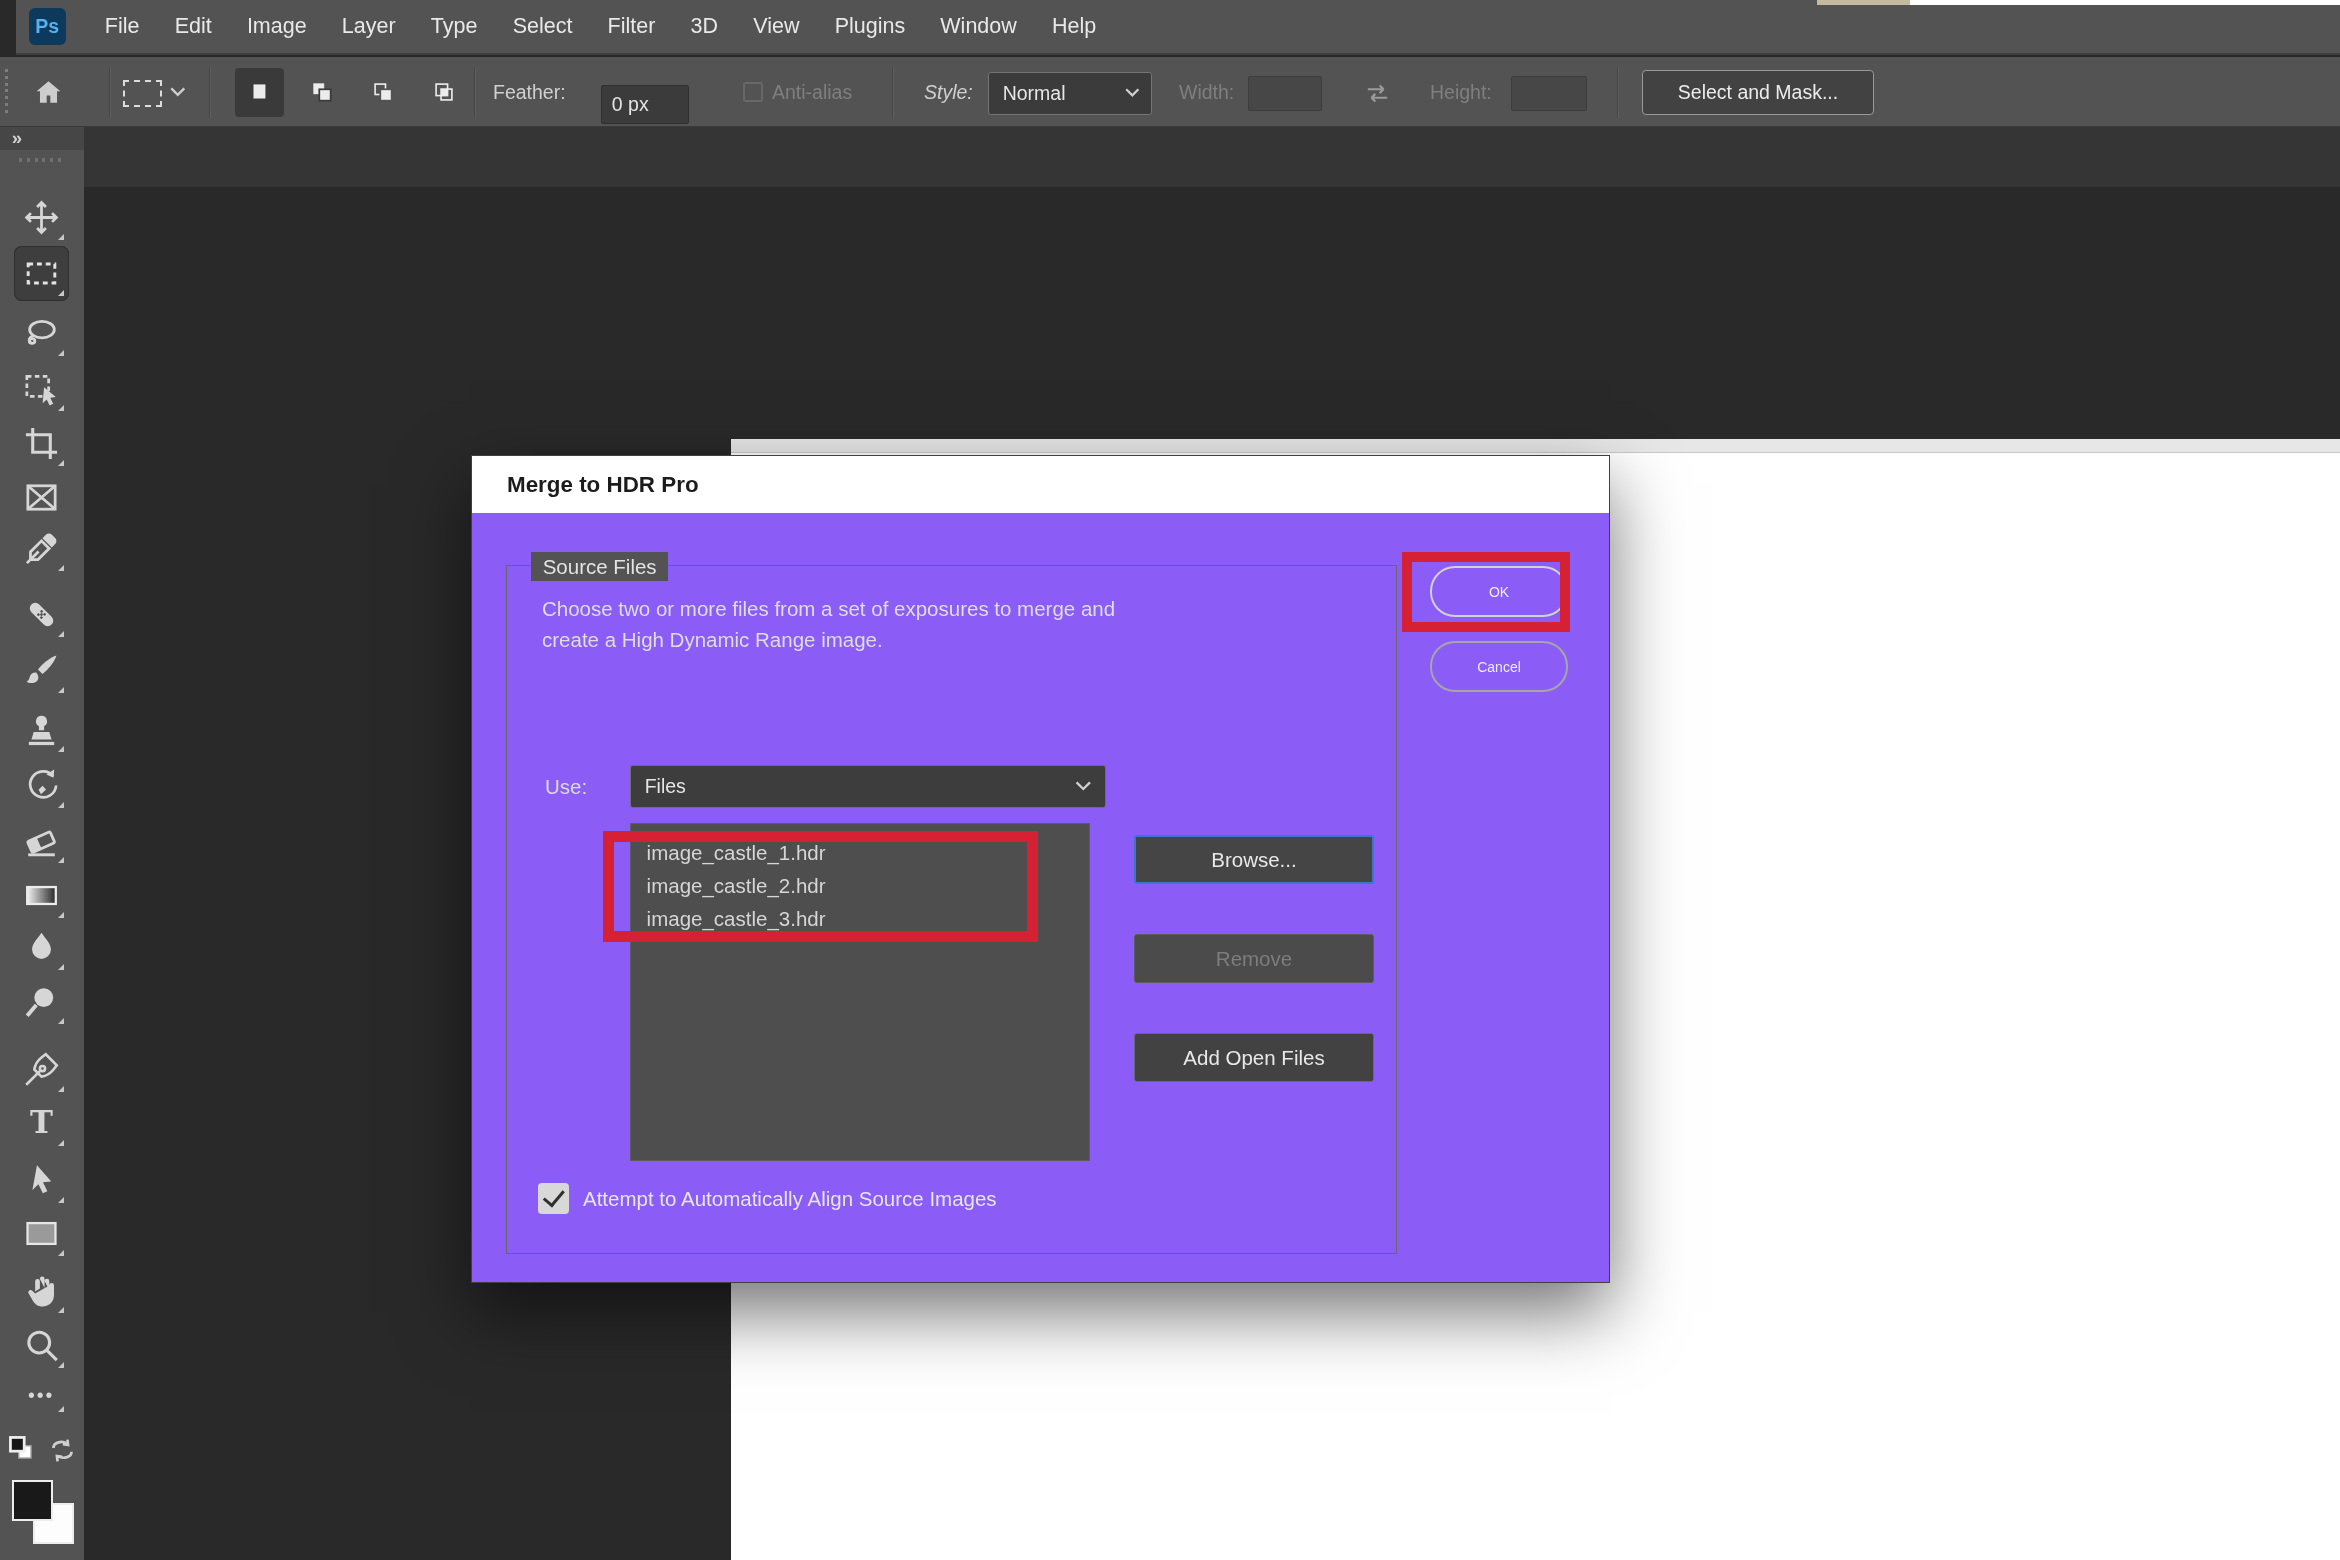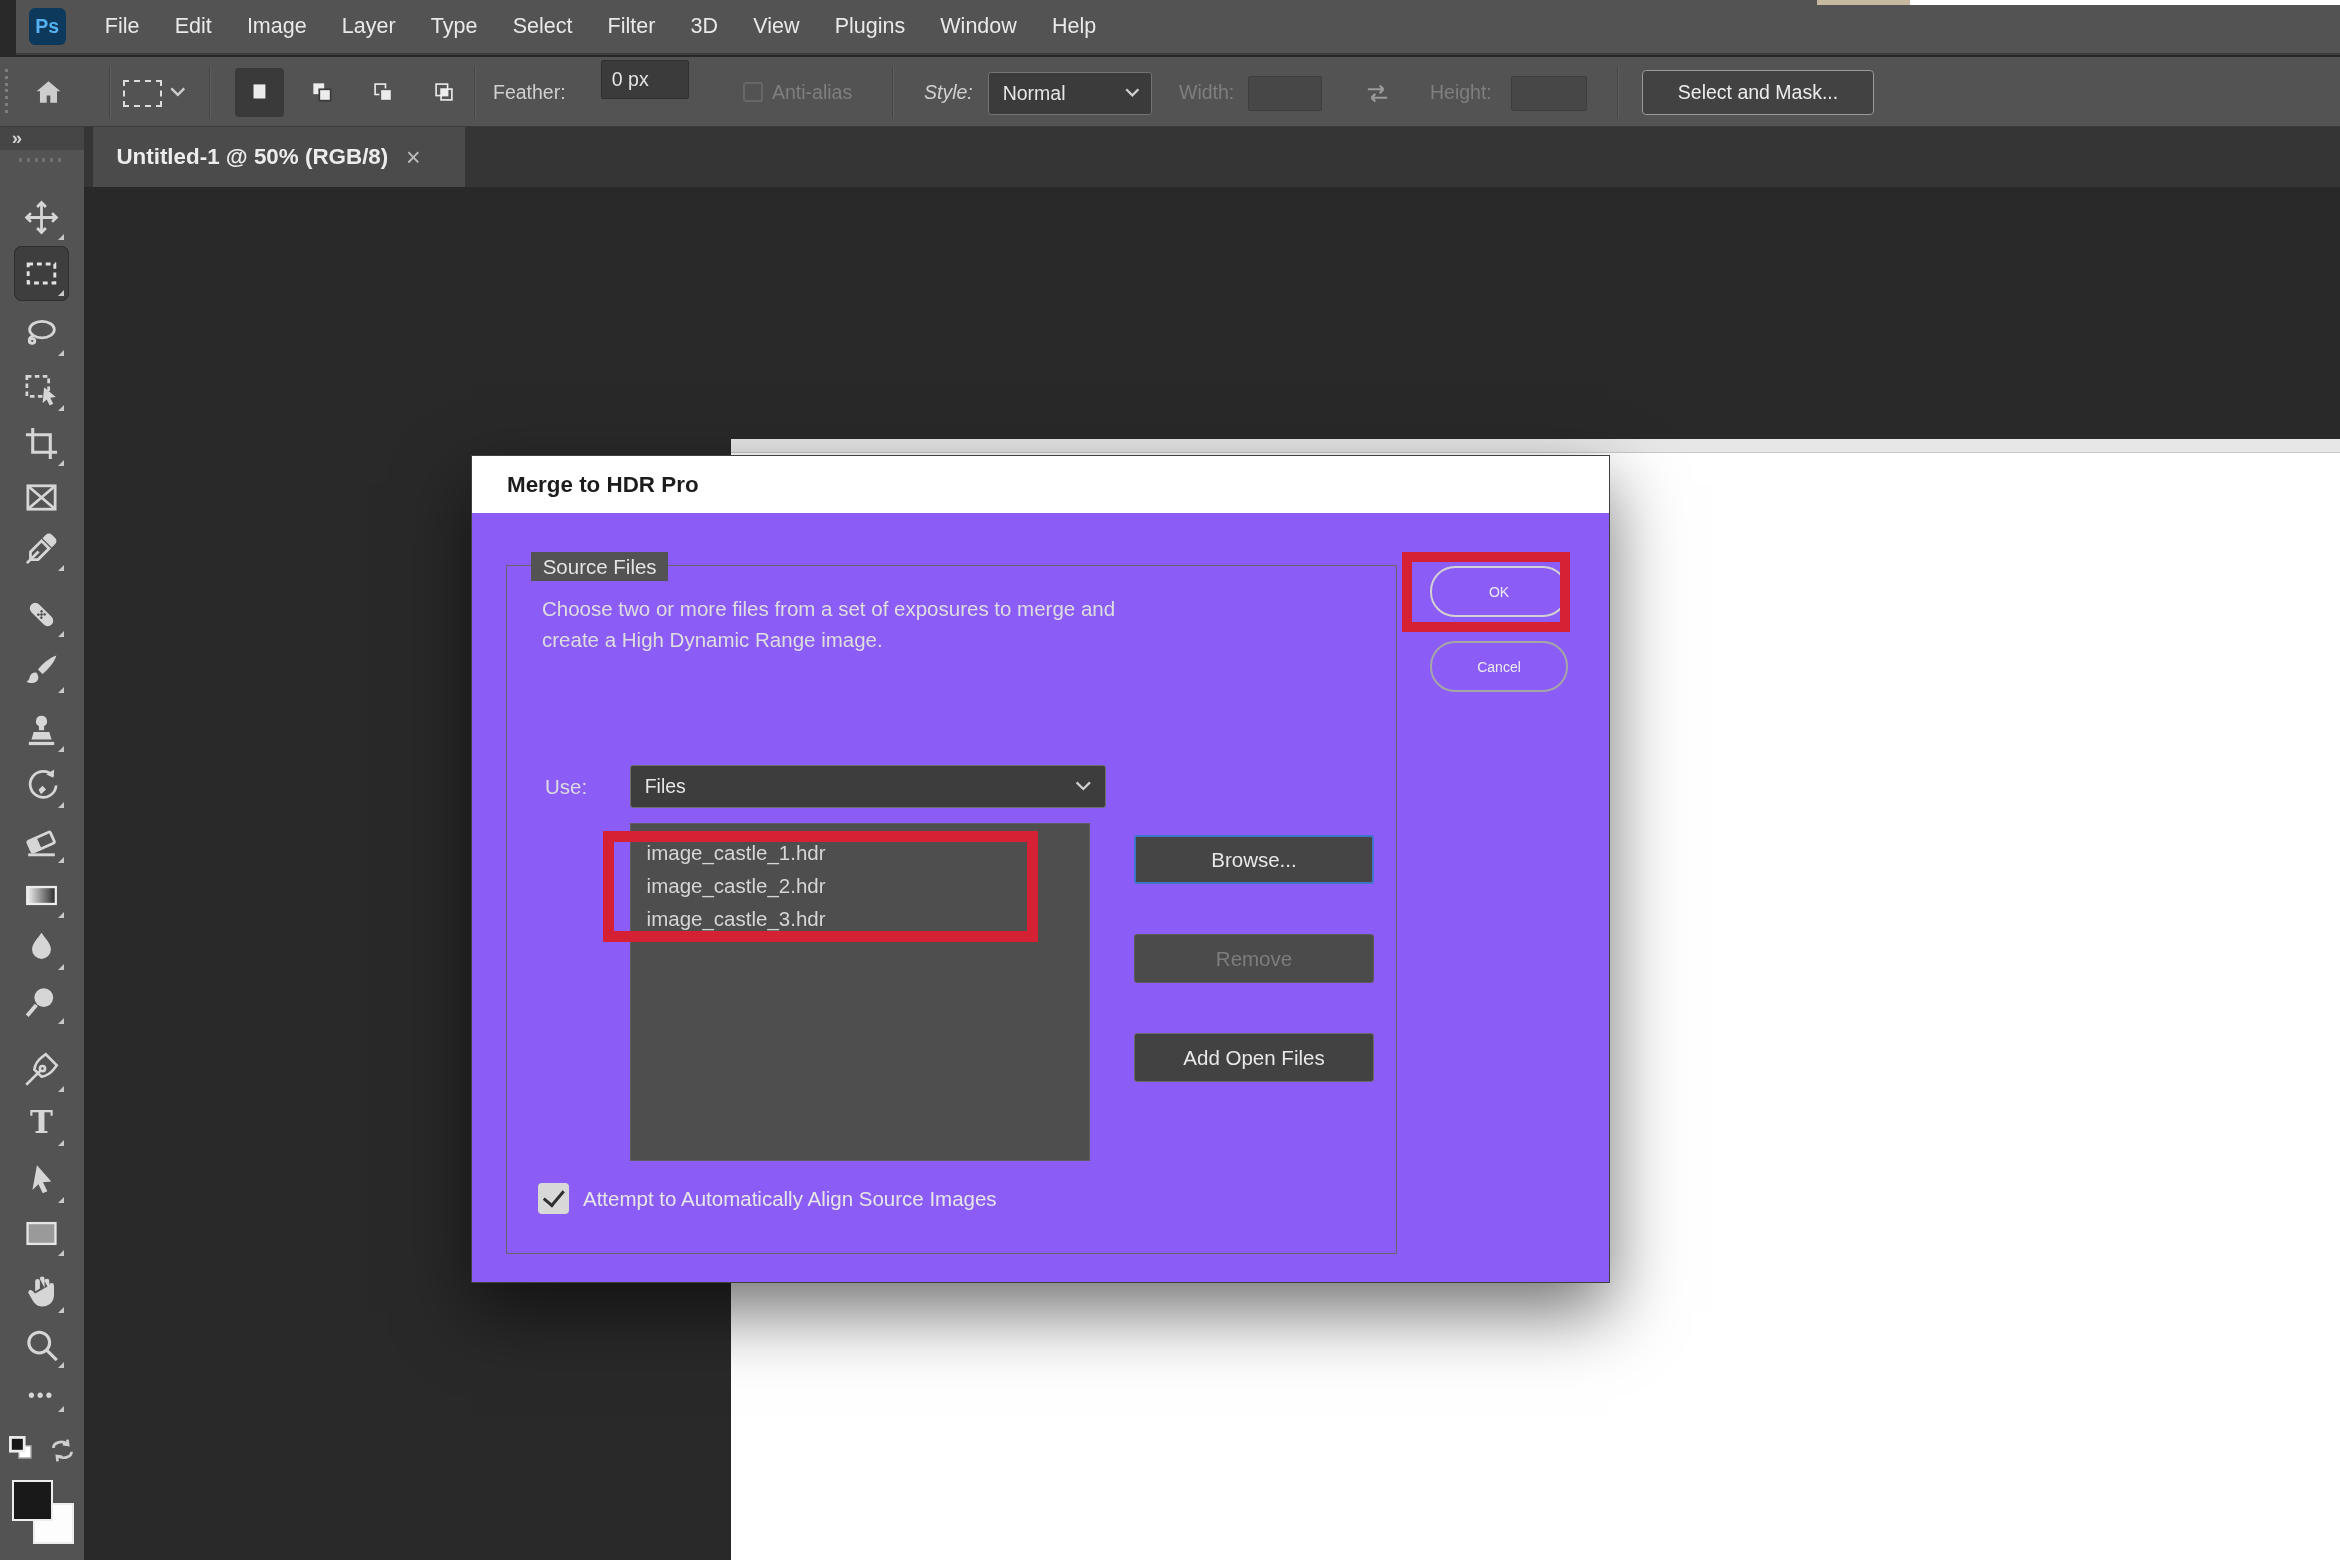--- a/index.html
+++ b/index.html
@@ -157,21 +157,21 @@
     </div>
     <div class="mode-btn" style="left:419px;">
       <svg viewBox="0 0 24 24" width="26" height="26">
           <rect x="4.7" y="4.7" width="10.6" height="10.6" fill="none" stroke="#ececec" stroke-width="1.5"></rect>
           <rect x="9.3" y="9.3" width="10" height="10" fill="none" stroke="#ececec" stroke-width="1.5"></rect>
           <rect x="9.3" y="9.3" width="6" height="6" fill="#ececec"></rect>
         </svg>
     </div>
     <div class="opt-sep" style="left:474px;"></div>
     <span class="opt-label" style="left:493px;">Feather:</span>
-    <div class="opt-field" style="left:601px;top:3px;width:88px;height:39px;">0 px</div>
+    <div class="opt-field" style="left:601px;top:28px;width:88px;height:39px;">0 px</div>
     <div class="aa-box"></div>
     <span class="opt-label disabled" style="left:772px;">Anti-alias</span>
     <div class="opt-sep" style="left:892px;"></div>
     <span class="opt-label" style="left:924px;font-style:italic;">Style:</span>
     <div class="dropdown" style="left:988px;top:14.6px;width:164px;height:43px;">
       <span class="dd-text">Normal</span>
       <svg viewBox="0 0 12 8" width="14.6" height="9.8" style="margin-right:11.7px;">
           <path d="M1 1l5 5 5-5" fill="none" stroke="#cfcfcf" stroke-width="1.8"></path>
         </svg>
     </div>
@@ -186,24 +186,20 @@
         </svg>
     </div>
     <span class="opt-label disabled" style="left:1430px;">Height:</span>
     <div class="opt-field disabled" style="left:1511px;top:18.5px;width:76px;height:35px;"></div>
     <div class="opt-sep" style="left:1617px;"></div>
     <div class="btn-chrome" style="left:1642px;top:12.7px;width:232px;height:45px;">Select and Mask...</div>
   </div>
 
   <div class="tab-bar">
     <div class="collapse-hdr">»</div>
-    <div class="doc-tab">
-      <span class="t-title">Untitled-1 @ 50% (RGB/8)</span>
-      <span class="t-close">×</span>
-    </div>
   </div>
 
   <div class="canvas"></div>
   <div class="document">
     <div class="doc-edge"></div>
   </div>
 
   <div class="toolbar">
     <div class="grip-h"></div>
 

